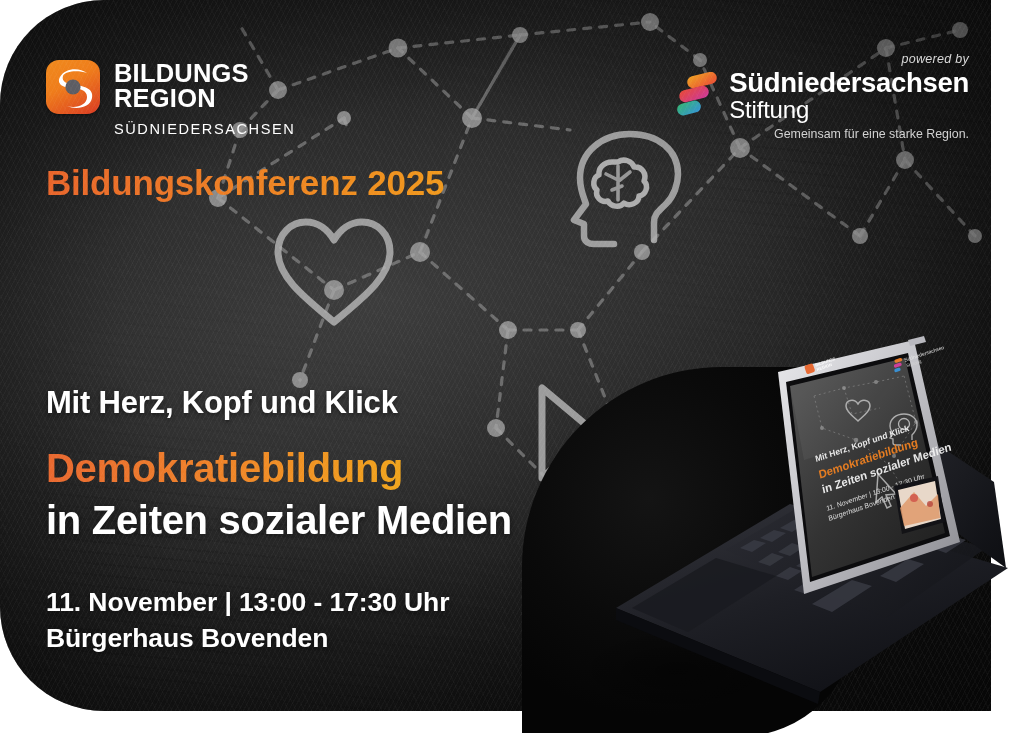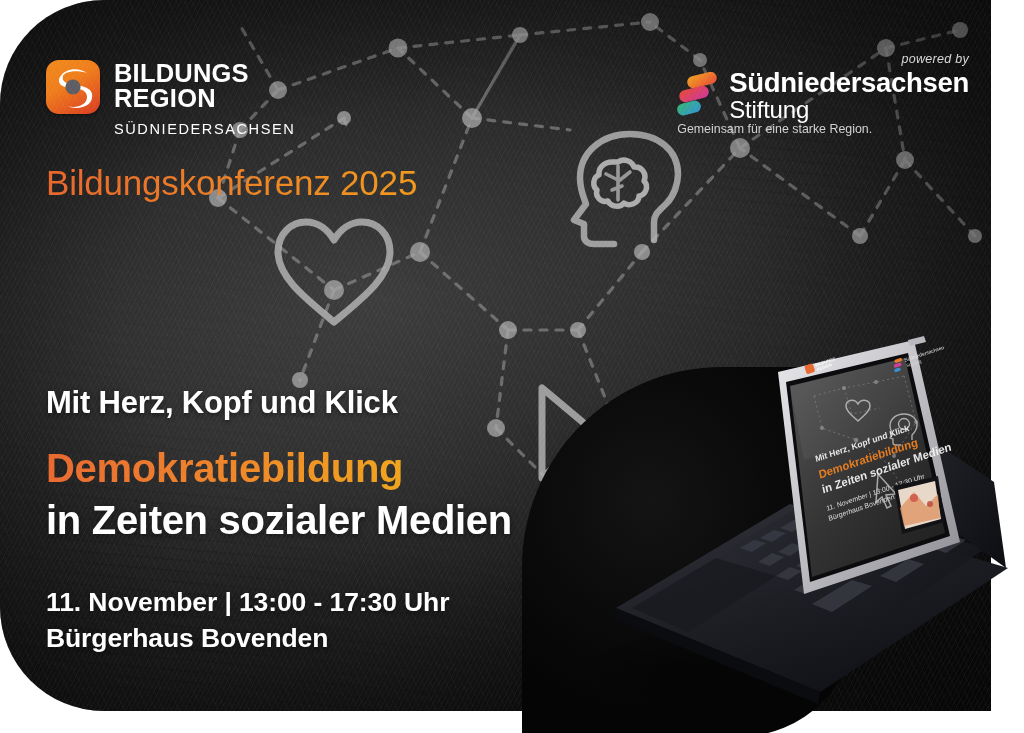--- a/index.html
+++ b/index.html
@@ -78,26 +78,26 @@
   .powered {
     color: #d8d8d8; font-size: 12.5px; letter-spacing: .3px;
     margin-bottom: 3px;
     font-style: italic;
   }
   .sns-row { display: flex; align-items: flex-start; gap: 10px; justify-content: flex-end; }
   .sns-mark { width: 42px; height: 44px; flex: none; margin-top: 3px; }
   .sns-words { text-align: left; }
   .sns-l1 { color: #ffffff; font-size: 27.5px; font-weight: 700; line-height: 28px; letter-spacing: -.3px; }
   .sns-l2 { color: #ffffff; font-size: 24px; font-weight: 400; line-height: 25px; letter-spacing: -.2px; }
-  .sns-claim { color: #d0d0d0; font-size: 12.4px; text-align: left; }
+  .sns-claim { color: #d0d0d0; font-size: 12.4px; margin-top: 5px; text-align: right; }
 
   
   .konf {
     position: absolute; left: 46px; top: 163px;
-    font-size: 35px; font-weight: 400; letter-spacing: -.2px;
+    font-size: 35px; font-weight: 700; letter-spacing: -.2px;
     background: linear-gradient(95deg, #e8642a 0%, #ed7c24 42%, #f0991c 100%);
     -webkit-background-clip: text; background-clip: text;
     color: transparent; -webkit-text-fill-color: transparent;
     white-space: nowrap;
   }
   .kicker {
     position: absolute; left: 46px; top: 385px;
     color: #ffffff; font-size: 31px; font-weight: 700; letter-spacing: -.2px;
     text-shadow: 0 2px 5px rgba(0,0,0,.6);
     white-space: nowrap;

